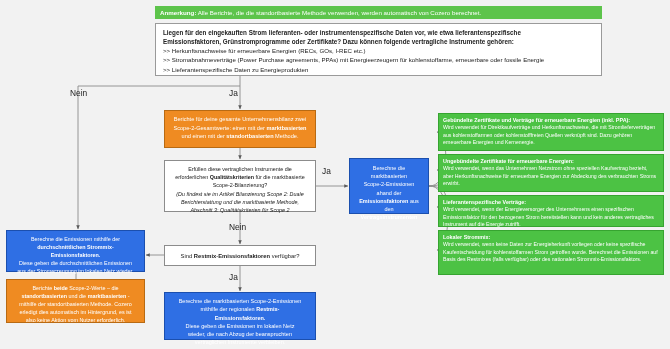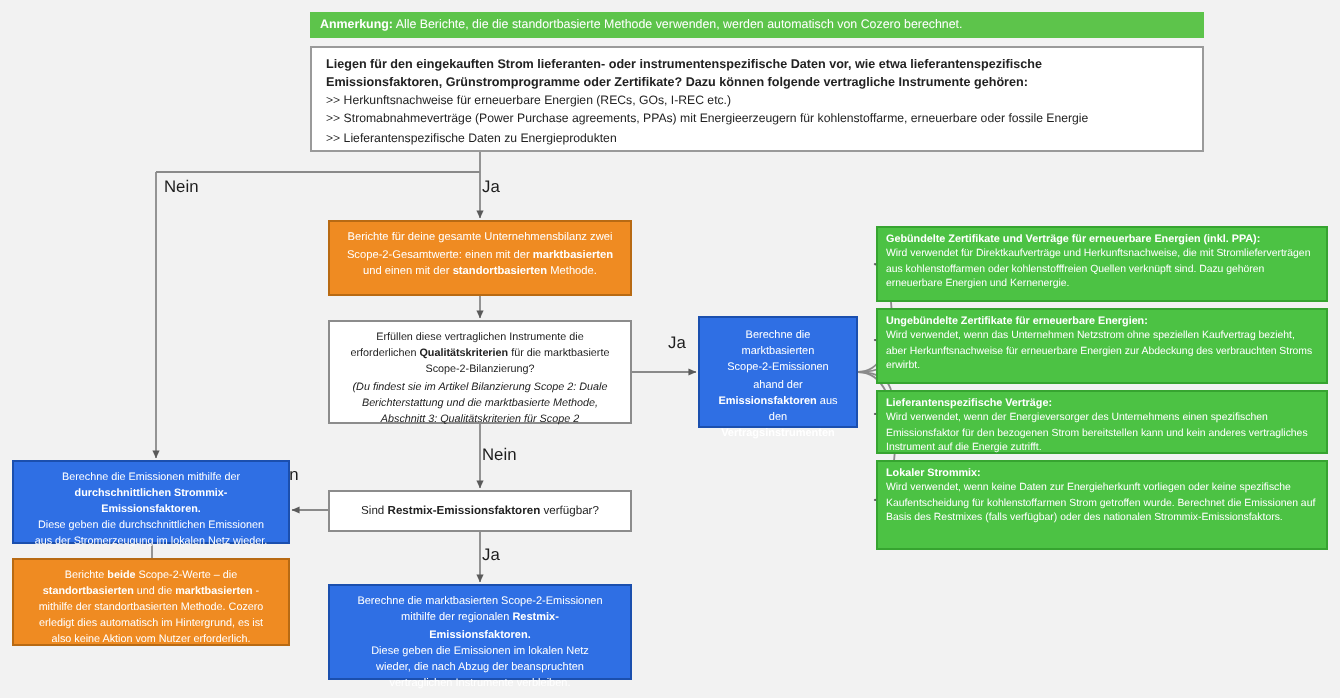--- a/index.html
+++ b/index.html
@@ -110,21 +110,21 @@
   .blueBottom{
     left:164px;top:292px;width:152px;height:48px;
     background:#2f6fe4;border:1px solid #1b4fae;
     color:#ffffff;font-size:5.5px;line-height:8.3px;
     text-align:center;padding:4px 7px;
   }
   .blueBottom b{font-weight:bold;}
 
   .elabel{
     position:absolute;color:#1d1d1d;
-    font-size:8.4px;line-height:10px;background:transparent;margin-left:12px;
+    font-size:8.4px;line-height:10px;background:transparent;
   }
   .lbl-nein1{left:70px;top:88px;}
   .lbl-ja1{left:229px;top:88px;}
   .lbl-ja2{left:322px;top:166px;}
   .lbl-nein2{left:229px;top:222px;}
   .lbl-nein3{left:120px;top:232px;}
   .lbl-ja3{left:229px;top:272px;}
 </style>
 </head>
 <body>

